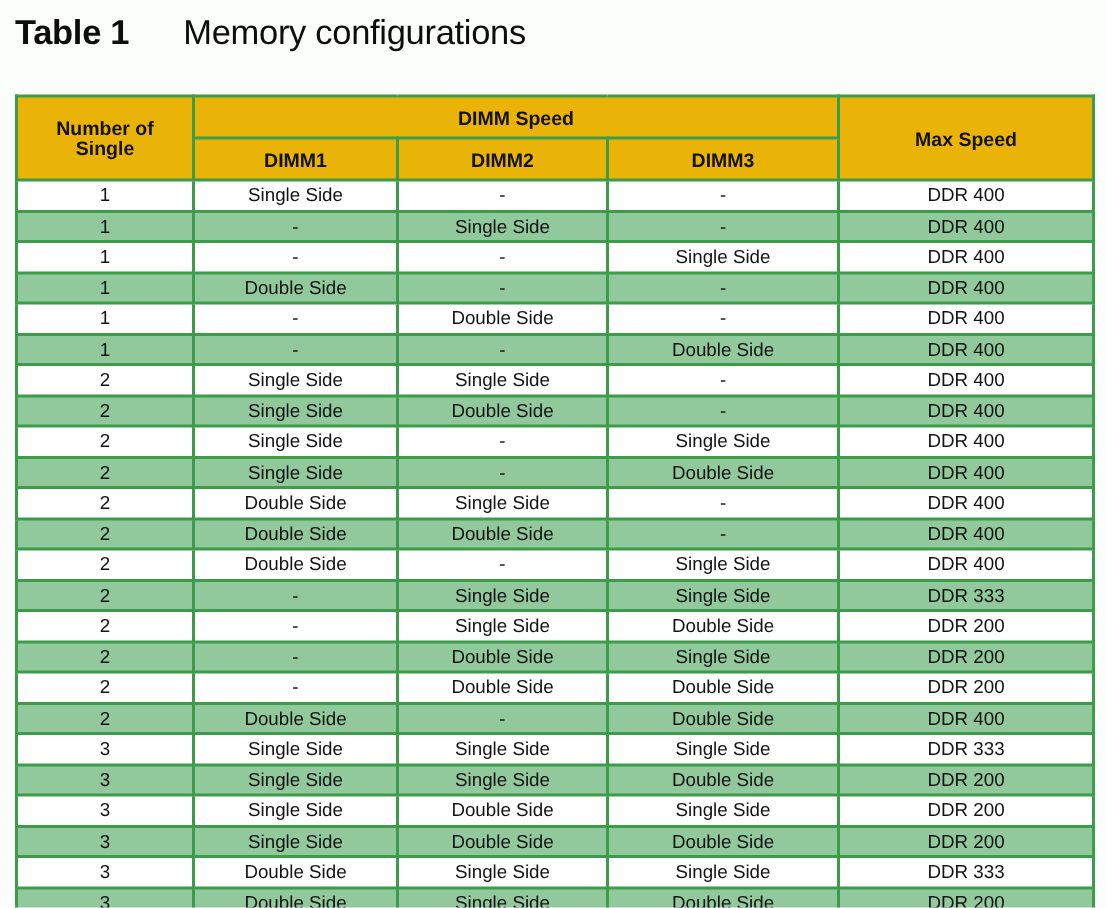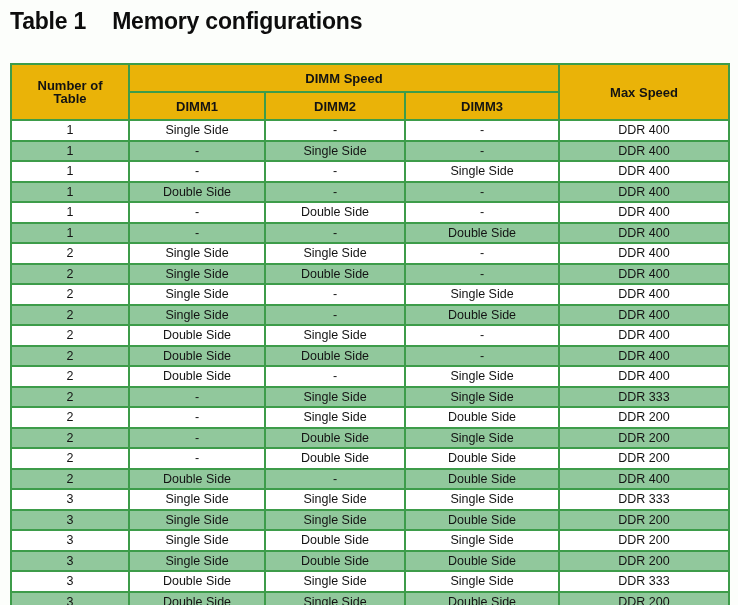--- a/index.html
+++ b/index.html
@@ -27,23 +27,23 @@
     white-space: nowrap;
   }
   .title-label {
     font-size: 23px;
     font-weight: bold;
     color: #0d0d0d;
     letter-spacing: -0.2px;
   }
   .title-text {
     font-size: 23px;
-    font-weight: bold;
+    font-weight: normal;
     color: #0d0d0d;
-    margin-left: 26px;
+    margin-left: 36px;
     letter-spacing: -0.2px;
   }
 
   .table-wrap {
     position: absolute;
     left: 10px;
     top: 63px;
     width: 718px;
   }
   table.memtable {
@@ -101,21 +101,21 @@
         <col class="c-count">
         <col class="c-d1">
         <col class="c-d2">
         <col class="c-d3">
         <col class="c-speed">
       </colgroup>
       <thead>
         <tr>
           <th rowspan="2">
             <div>Number of</div>
-            <div>Table</div>
+            <div>Single</div>
           </th>
           <th colspan="3">DIMM Speed</th>
           <th rowspan="2">Max Speed</th>
         </tr>
         <tr>
           <th>DIMM1</th>
           <th>DIMM2</th>
           <th>DIMM3</th>
         </tr>
       </thead>

